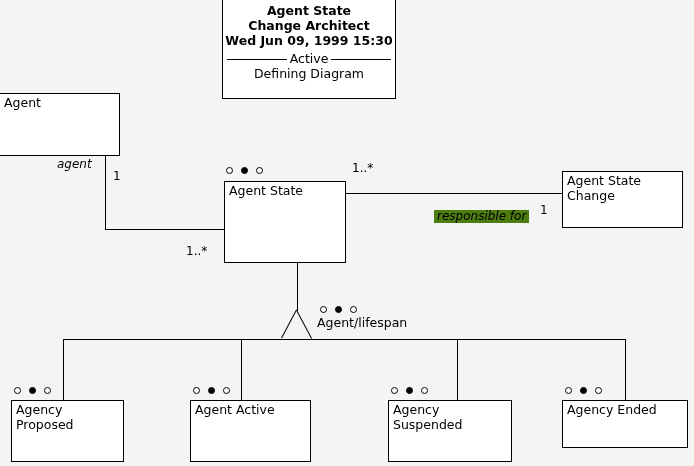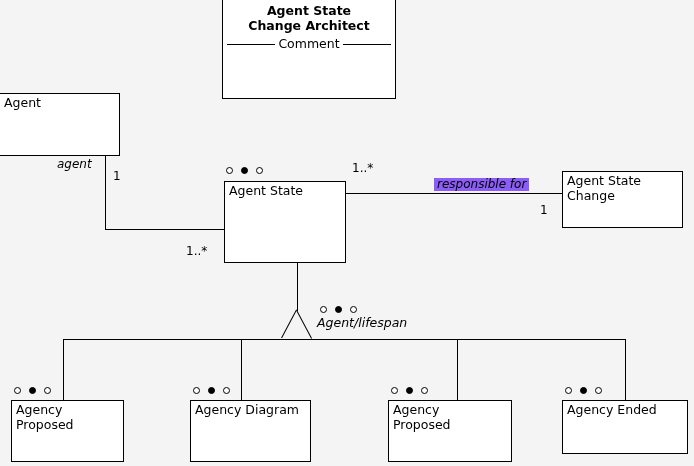--- a/index.html
+++ b/index.html
@@ -57,31 +57,31 @@
     font-style: italic;
     color: #000000;
     white-space: nowrap;
   }
   .assoc-name {
     position: absolute;
     font-size: 12px;
     line-height: 13px;
     font-style: italic;
     color: #000000;
-    background: #8b5cf6;
+    background: #4d7c0f;
     padding: 0 3px;
     white-space: nowrap;
+    margin-top: 32px;
   }
   .discriminator {
     position: absolute;
     font-size: 12.5px;
     line-height: 14px;
     color: #000000;
     white-space: nowrap;
-    font-style: italic;
   }
 
   
   .dots {
     position: absolute;
     display: flex;
     gap: 8px;
     align-items: center;
   }
   .dot {
@@ -156,25 +156,27 @@
   }
 </style>
 </head>
 <body>
 
 <div id="canvas">
 
   <div id="title-box">
     <div class="t-line first">Agent State</div>
     <div class="t-line">Change Architect</div>
+    <div class="t-line">Wed Jun 09, 1999  15:30</div>
     <div class="divider-row">
       <div class="rule"></div>
-      <div class="cap">Comment</div>
+      <div class="cap">Active</div>
       <div class="rule"></div>
     </div>
+    <div class="t-sub">Defining Diagram</div>
   </div>
 
   <div class="uml-box" style="left:-1px; top:93px; width:121px; height:63px;">
     <div class="box-label">Agent</div>
   </div>
 
   <div class="vline" style="left:105px; top:155px; height:75px;"></div>
   <div class="hline" style="left:105px; top:229px; width:120px;"></div>
   <div class="role" style="left:57px; top:158px;">agent</div>
   <div class="mult" style="left:113px; top:170px;">1</div>
@@ -228,35 +230,35 @@
   <div class="uml-box" style="left:11px; top:400px; width:113px; height:62px;">
     <div class="box-label">Agency Proposed</div>
   </div>
 
   <div class="dots" style="left:193px; top:387px;">
     <div class="dot"></div>
     <div class="dot filled"></div>
     <div class="dot"></div>
   </div>
   <div class="uml-box" style="left:190px; top:400px; width:121px; height:62px;">
-    <div class="box-label">Agency Diagram</div>
+    <div class="box-label">Agent Active</div>
   </div>
 
   <div class="dots" style="left:391px; top:387px;">
     <div class="dot"></div>
     <div class="dot filled"></div>
     <div class="dot"></div>
   </div>
   <div class="uml-box" style="left:388px; top:400px; width:124px; height:62px;">
     <div class="box-label">Agency
-Proposed</div>
+Suspended</div>
   </div>
 
   <div class="dots" style="left:565px; top:387px;">
     <div class="dot"></div>
     <div class="dot filled"></div>
     <div class="dot"></div>
   </div>
-  <div class="uml-box" style="left:562px; top:400px; width:126px; height:54px;">
+  <div class="uml-box" style="left:562px; top:400px; width:126px; height:48px;">
     <div class="box-label">Agency Ended</div>
   </div>
 
 </div>
 
 </body></html>

